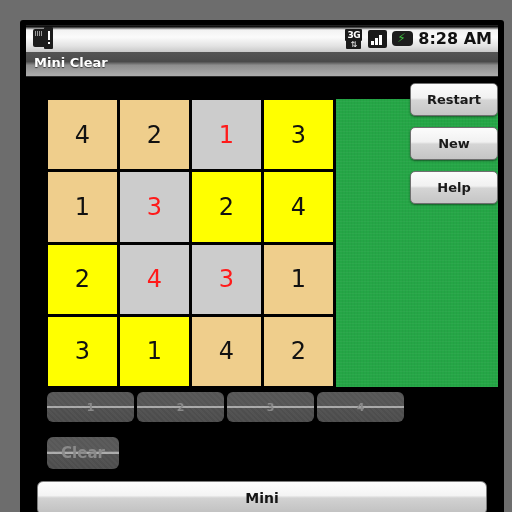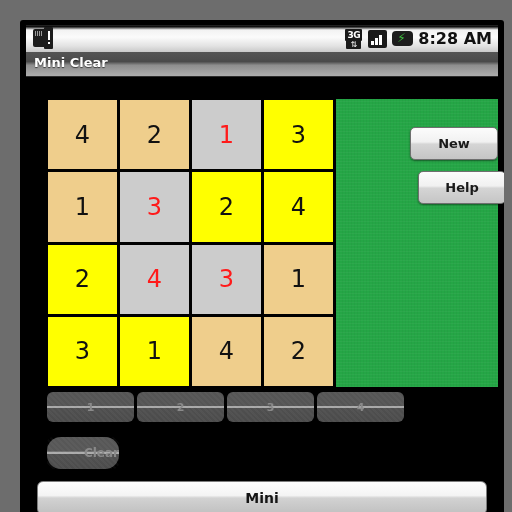--- a/index.html
+++ b/index.html
@@ -207,21 +207,21 @@
     border: 1px solid #6f6f6f;
     background: linear-gradient(to bottom, #fcfcfc 0%, #f1f1f1 45%, #d5d5d5 52%, #c5c5c5 100%);
     box-shadow: 0 1px 2px rgba(0,0,0,0.45);
     display: flex; align-items: center; justify-content: center;
     font-size: 13px; font-weight: bold; color: #1a1a1a;
     z-index: 5;
     cursor: pointer;
   }
   #btn-restart { left: 384px; top: 6px; }
   #btn-new     { left: 384px; top: 50px; }
-  #btn-help    { left: 392px; top: 94px; }
+  #btn-help    { left: 384px; top: 94px; }
 
   
   .numrow { position: absolute; left: 21px; top: 315px; }
   .numbtn {
     position: absolute;
     width: 87px; height: 30px;
     border-radius: 6px;
     background:
       linear-gradient(to bottom,
         #555555 0%, #555555 45%,
@@ -237,29 +237,29 @@
     content: "";
     position: absolute; inset: 0; border-radius: 6px;
     background-image: repeating-linear-gradient(45deg, rgba(255,255,255,0.03) 0 2px, transparent 2px 4px);
   }
   .numbtn span { position: relative; z-index: 2; }
 
   #btn-clear {
     position: absolute;
     left: 21px; top: 360px;
     width: 72px; height: 32px;
-    border-radius: 14px;
+    border-radius: 6px;
     background:
       linear-gradient(to bottom,
         #575757 0%, #575757 45%,
         #ababab 46%, #ababab 53%,
         #505050 54%, #4c4c4c 100%);
     color: #8a8a8a;
-    font-size: 12px; font-weight: bold;
-    display: flex; align-items: center; justify-content: flex-end;
+    font-size: 15px; font-weight: bold;
+    display: flex; align-items: center; justify-content: center;
     box-sizing: border-box;
     cursor: default;
   }
   #btn-clear span { position: relative; z-index: 2; }
   #btn-clear:after {
     content: "";
     position: absolute; inset: 0; border-radius: 6px;
     background-image: repeating-linear-gradient(45deg, rgba(255,255,255,0.03) 0 2px, transparent 2px 4px);
   }
 
@@ -329,20 +329,23 @@
           <div class="cell gry red">3</div>
           <div class="cell tan">1</div>
           <div class="cell yel">3</div>
           <div class="cell yel">1</div>
           <div class="cell tan">4</div>
           <div class="cell tan">2</div>
         </div>
 
       <div id="greenpanel"></div>
 
+      <div class="abtn" id="btn-restart">
+        <span>Restart</span>
+      </div>
       <div class="abtn" id="btn-new">
         <span>New</span>
       </div>
       <div class="abtn" id="btn-help">
         <span>Help</span>
       </div>
 
       <div class="numrow">
           <div class="numbtn" style="left: 0px;">
             <span>1</span>

